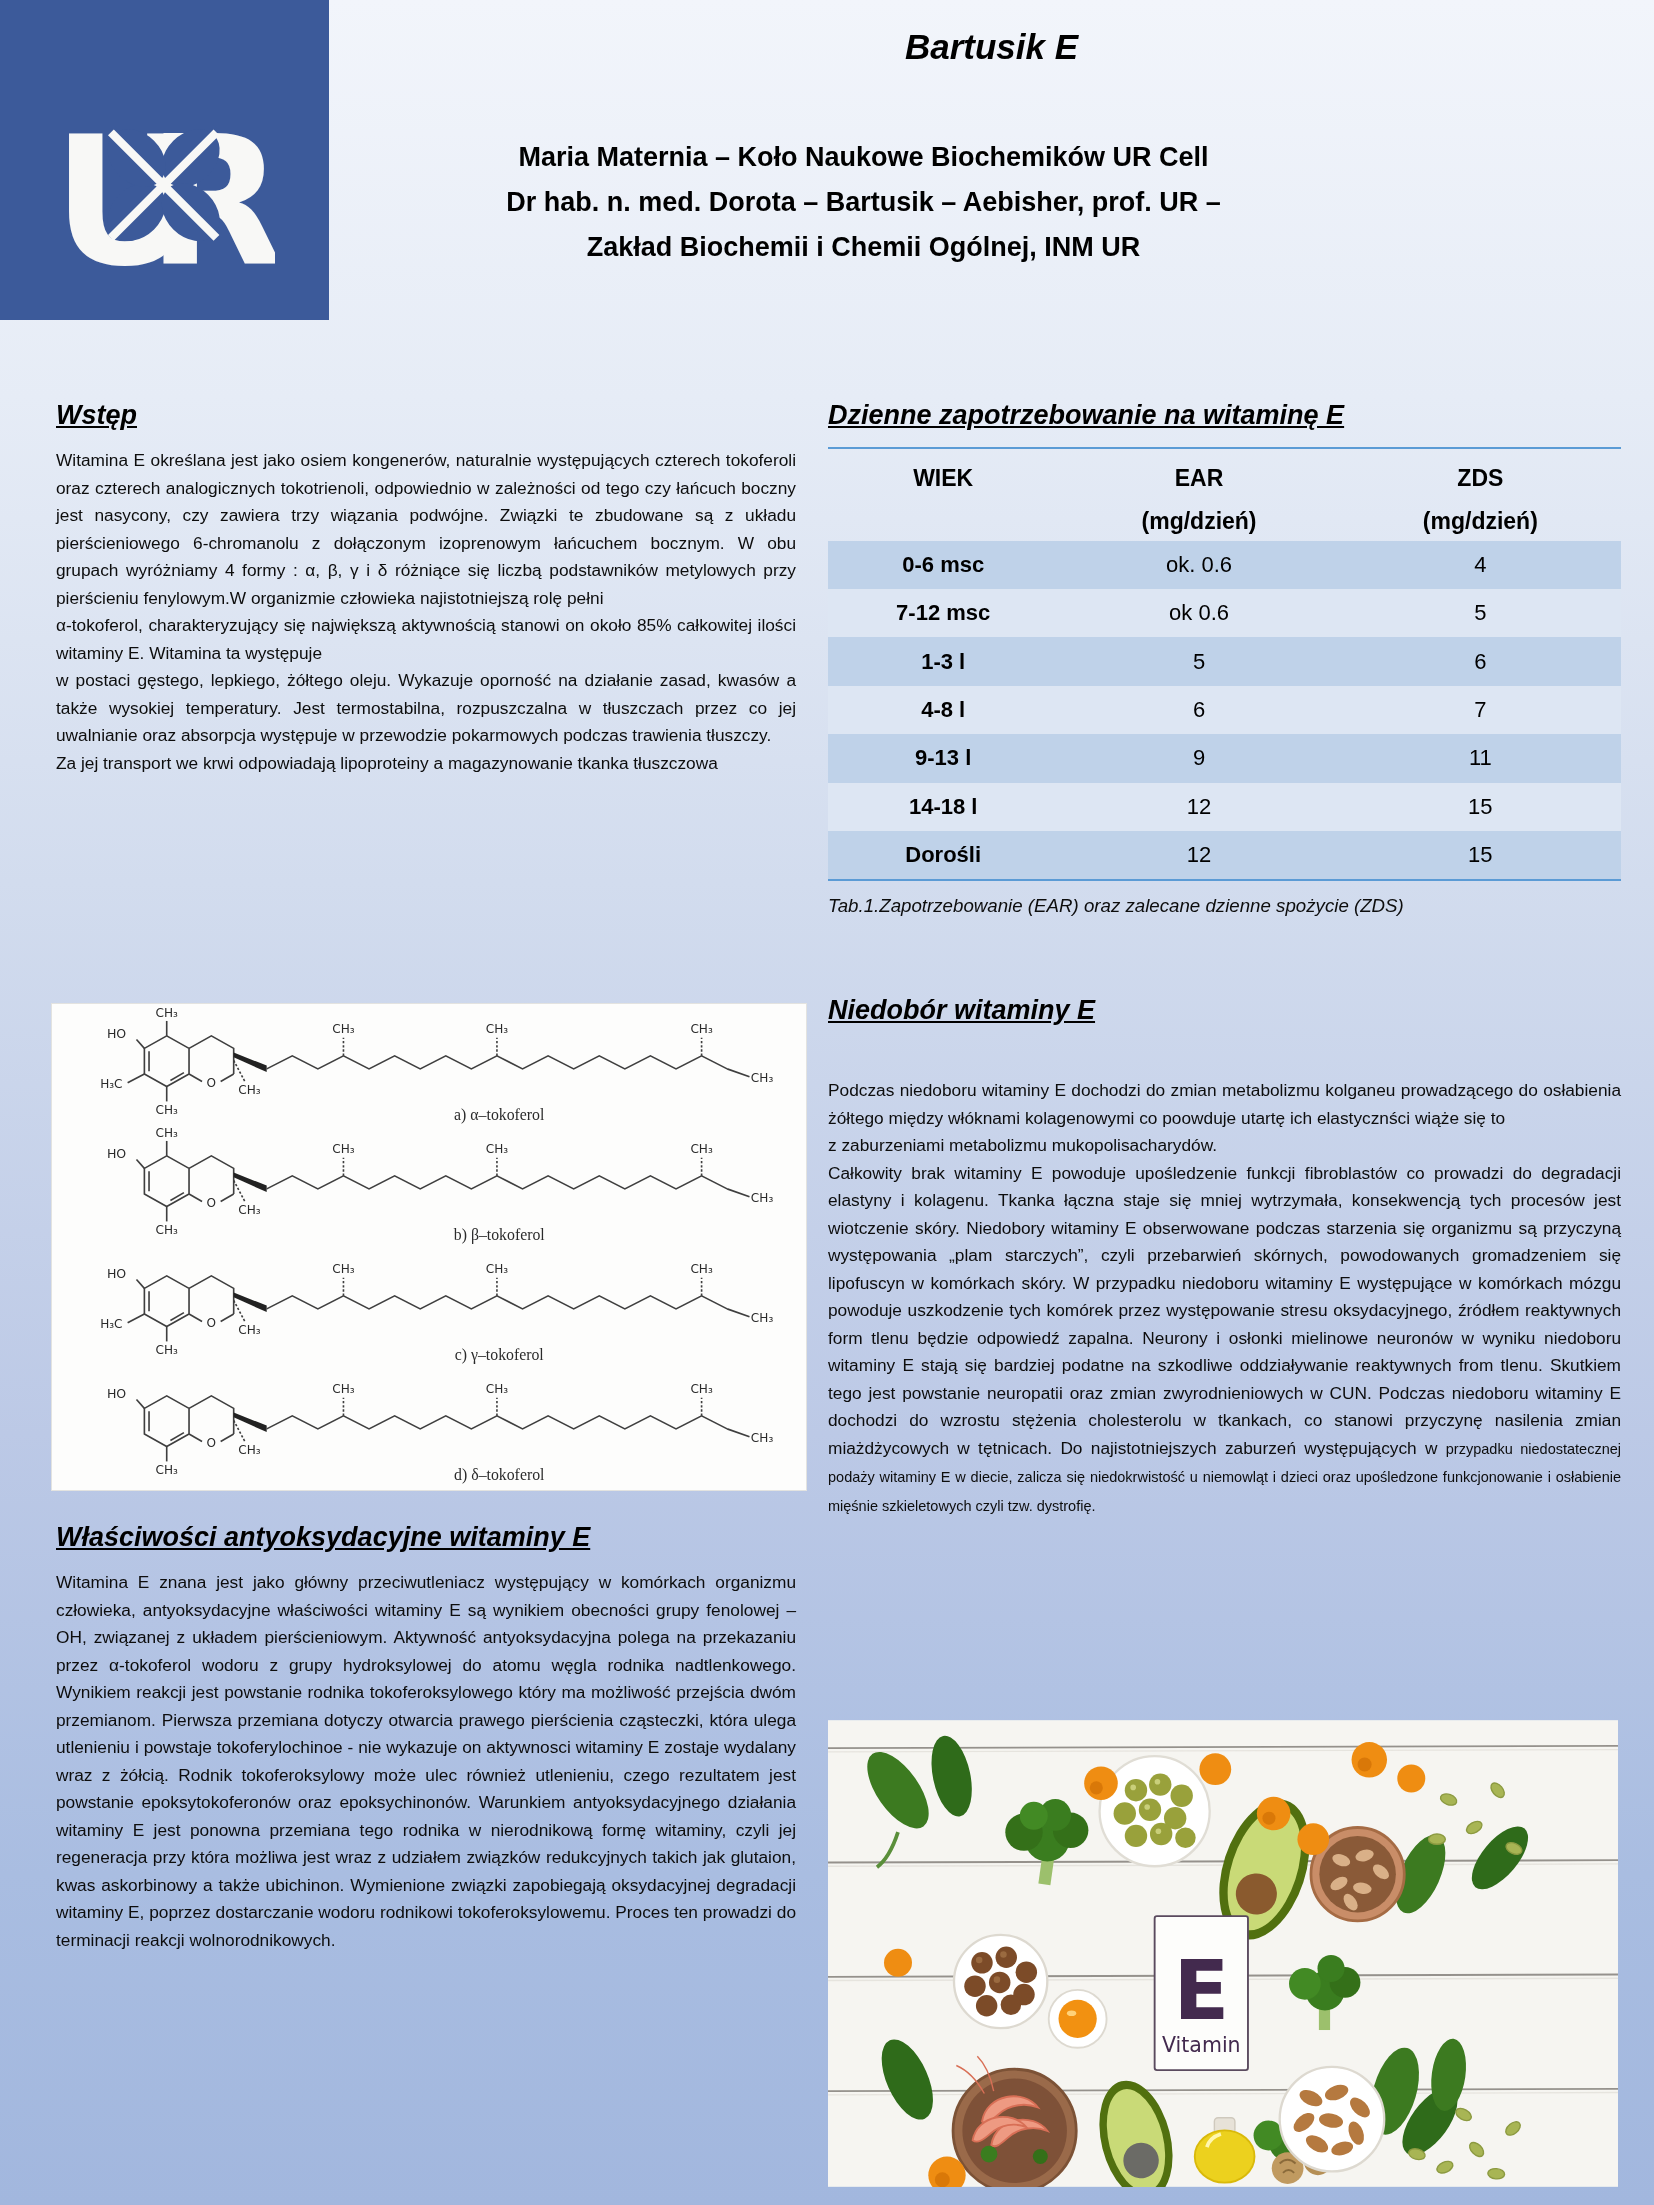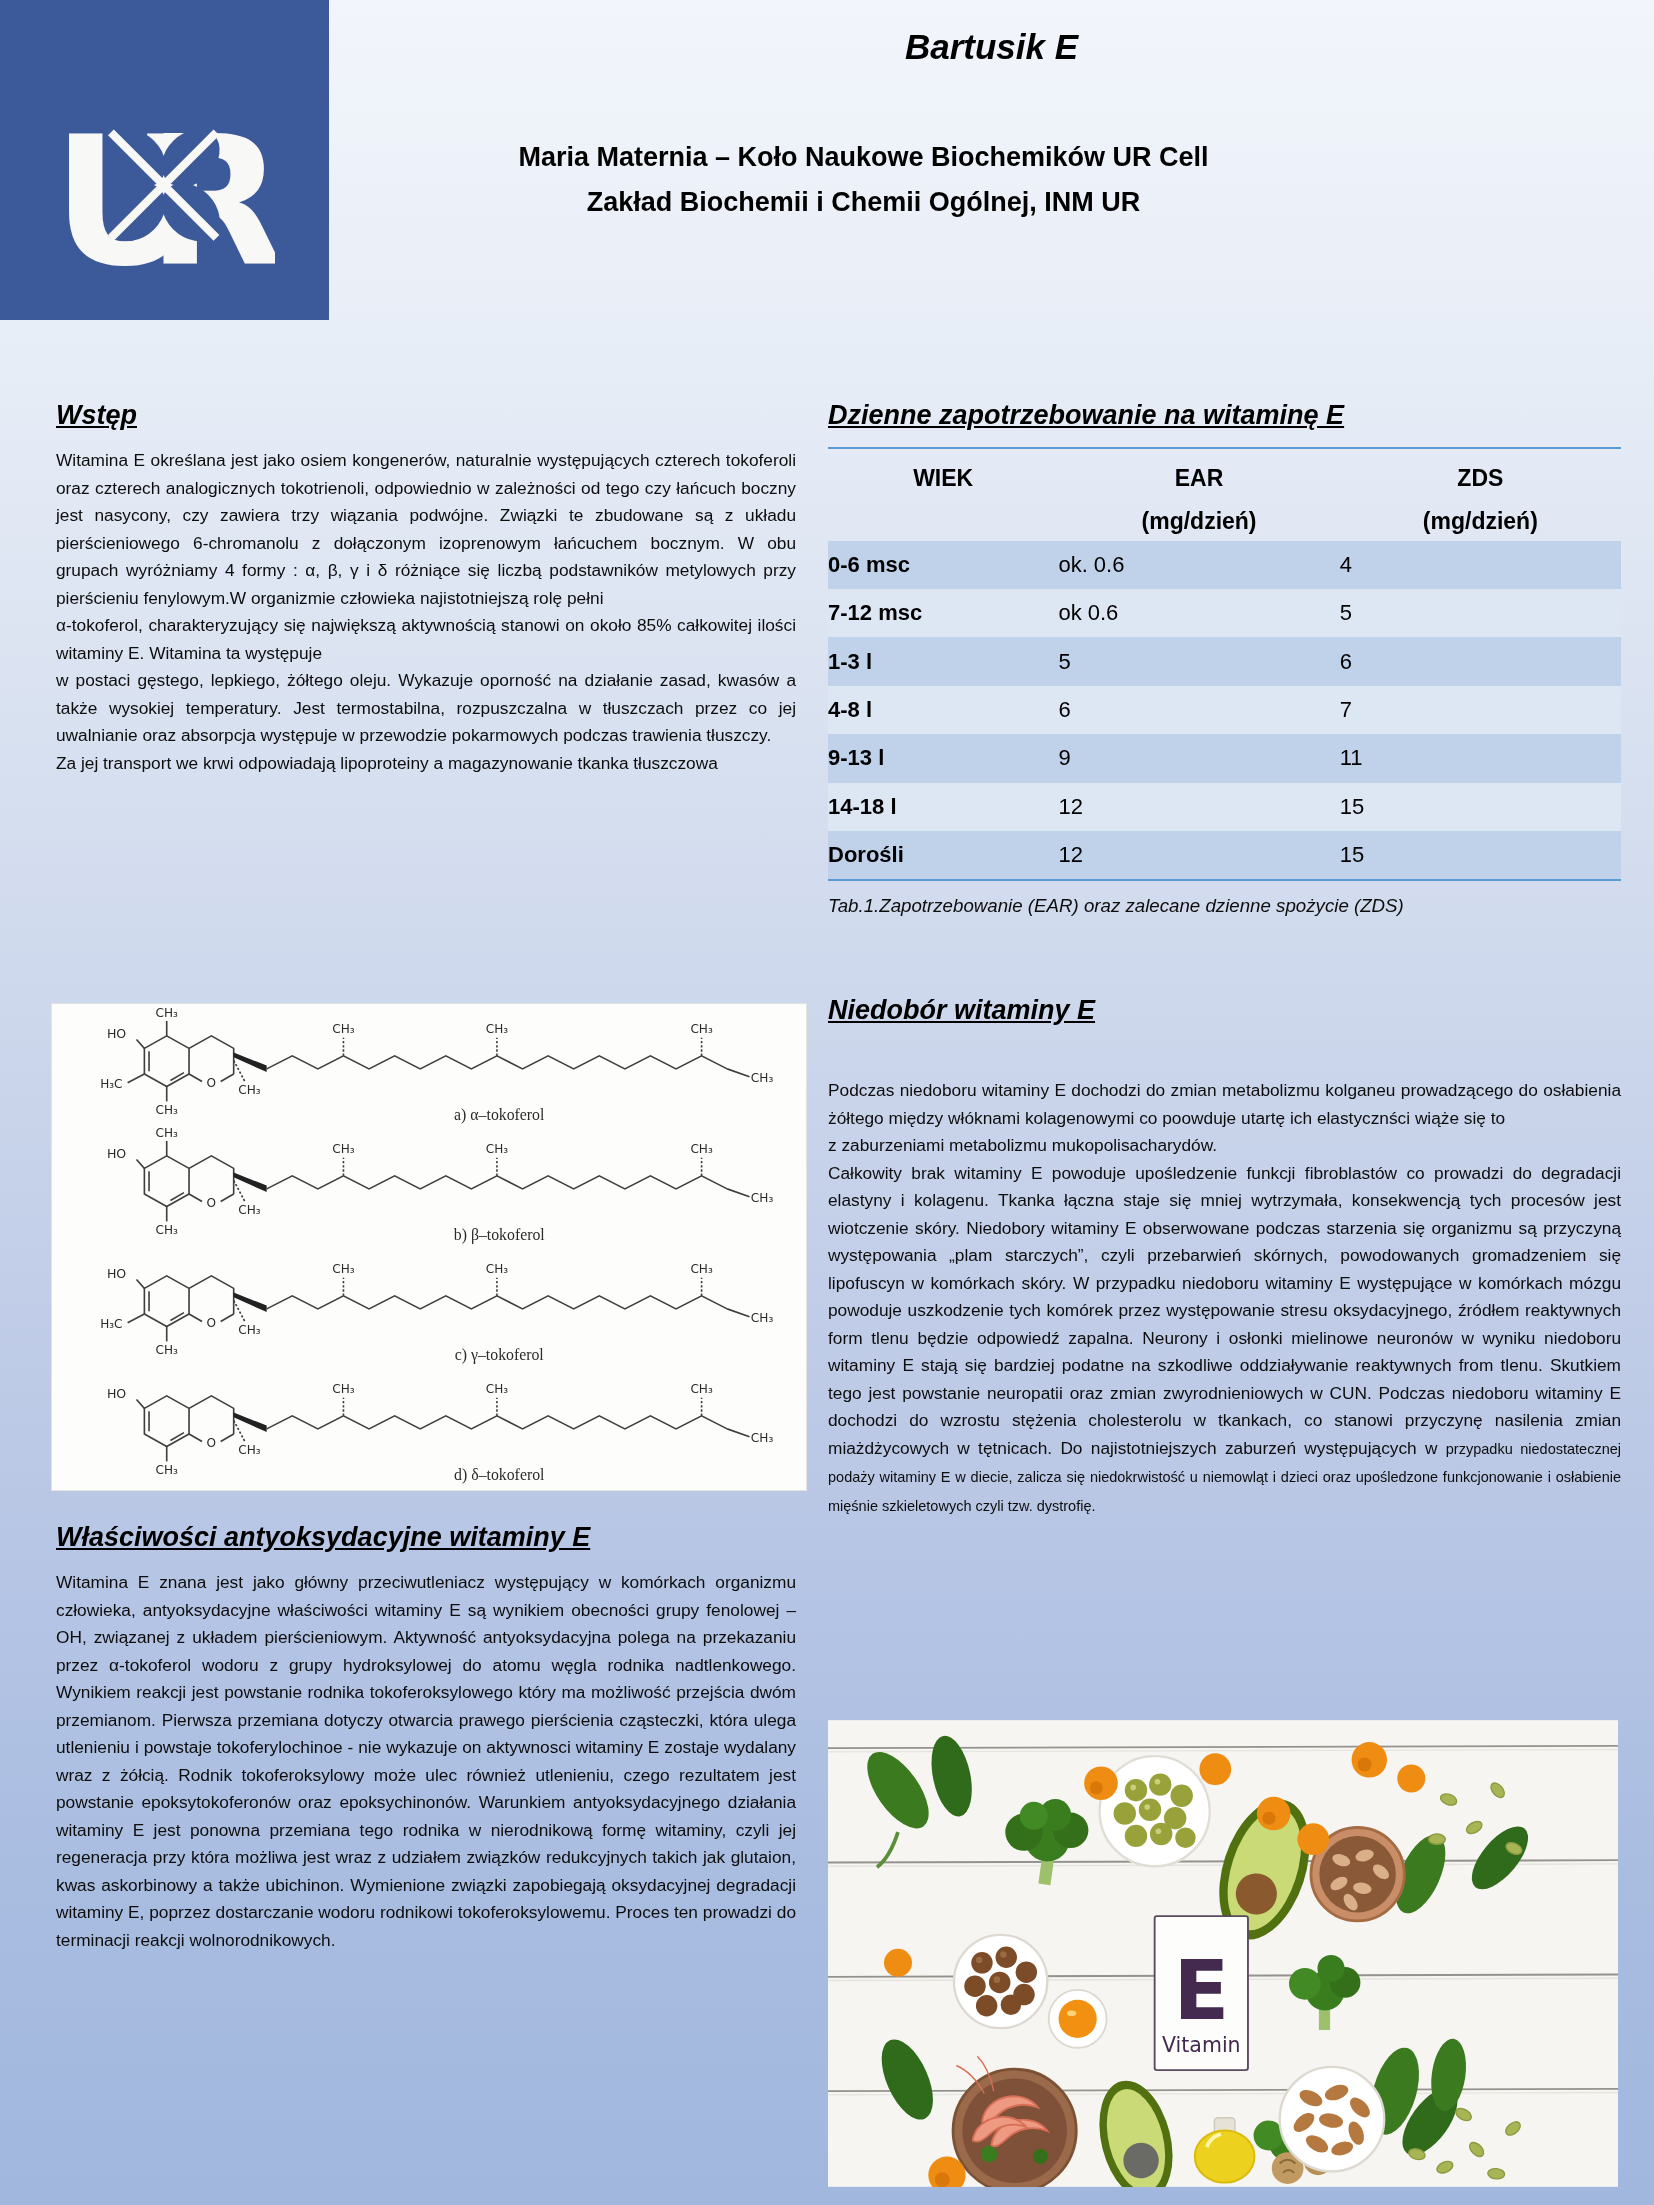--- a/index.html
+++ b/index.html
@@ -24,21 +24,21 @@
   .body-par{font-size:17.3px;line-height:27.5px;text-align:justify;margin:0;color:#0d0d0d;}
   .small-inline{font-size:14.5px;}
   
   .chem-figure{position:absolute;left:51px;top:1003px;width:756px;height:488px;
                background:#fdfdfc;border:0.5px solid #e3e3e0;box-sizing:border-box;padding:2.8px 0 0 0;}
   .chem-row{display:block;margin:0;}
   
   .req-table{width:100%;border-collapse:collapse;border-top:2.3px solid #5b9bd5;border-bottom:2.3px solid #5b9bd5;margin-top:4.7px;}
   .req-table th{font-size:23px;font-weight:bold;padding:16px 0 4.7px 0;text-align:center;color:#000;}
   .req-table th .unit{font-weight:bold;font-size:23px;margin-top:16px;min-height:28px;}
-  .req-table td{font-size:22px;text-align:left;padding:11.2px 0;color:#000;}
+  .req-table td{font-size:22px;text-align:center;padding:11.2px 0;color:#000;}
   .req-table td.first{font-weight:bold;}
   .row-dark{background:#bfd2e9;}
   .row-light{background:#dde6f3;}
   .table-caption{font-size:18.7px;font-style:italic;margin-top:14px;color:#0d0d0d;}
   
   .food-figure{position:absolute;left:828px;top:1720px;width:790px;height:467px;}
   svg text{font-family:"DejaVu Sans","Liberation Sans",sans-serif;}
   .chem-label{font-family:"Liberation Serif",serif;}
 </style>
 </head>
@@ -61,20 +61,21 @@
         </g>
         <line x1="-58" y1="-58" x2="58" y2="58" stroke="#f8f8f6" stroke-width="9"></line>
         <line x1="58" y1="-58" x2="-58" y2="58" stroke="#f8f8f6" stroke-width="9"></line>
       </g>
     </svg>
   </div>
 
   <div class="page-title">Bartusik E</div>
   <div class="authors">
     <div>Maria Maternia – Koło Naukowe Biochemików UR Cell</div>
+    <div>Dr hab. n. med. Dorota – Bartusik – Aebisher, prof. UR –</div>
     <div>Zakład Biochemii i Chemii Ogólnej, INM UR</div>
   </div>
 
   <div class="col-left-intro">
     <h2 class="sec-h">Wstęp</h2>
     <p class="body-par">Witamina E określana jest jako osiem kongenerów, naturalnie występujących czterech tokoferoli oraz czterech analogicznych tokotrienoli, odpowiednio w zależności od tego czy łańcuch boczny jest nasycony, czy zawiera trzy wiązania podwójne. Związki te zbudowane są z układu pierścieniowego 6-chromanolu z dołączonym izoprenowym łańcuchem bocznym. W obu grupach wyróżniamy 4 formy : α, β, γ i δ  różniące się liczbą podstawników metylowych przy pierścieniu fenylowym.W organizmie człowieka najistotniejszą rolę pełni</p>
     <p class="body-par">α-tokoferol, charakteryzujący się największą aktywnością  stanowi on około 85% całkowitej ilości witaminy E. Witamina ta występuje</p>
     <p class="body-par">w postaci gęstego, lepkiego, żółtego oleju. Wykazuje oporność na działanie zasad, kwasów a także  wysokiej temperatury. Jest termostabilna, rozpuszczalna w tłuszczach przez co jej uwalnianie oraz absorpcja występuje w przewodzie pokarmowych podczas trawienia tłuszczy.</p>
     <p class="body-par">Za jej transport we krwi odpowiadają lipoproteiny a magazynowanie tkanka tłuszczowa</p>
   </div>

